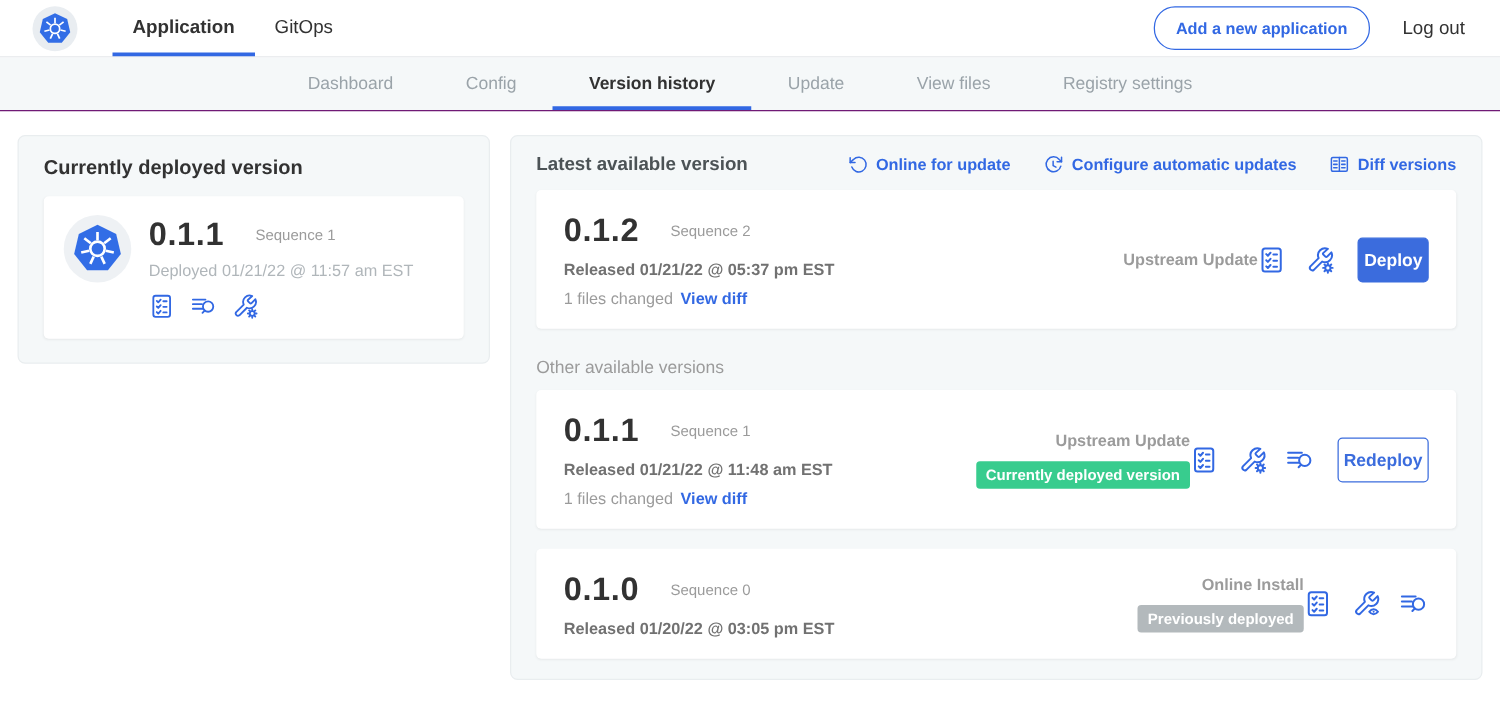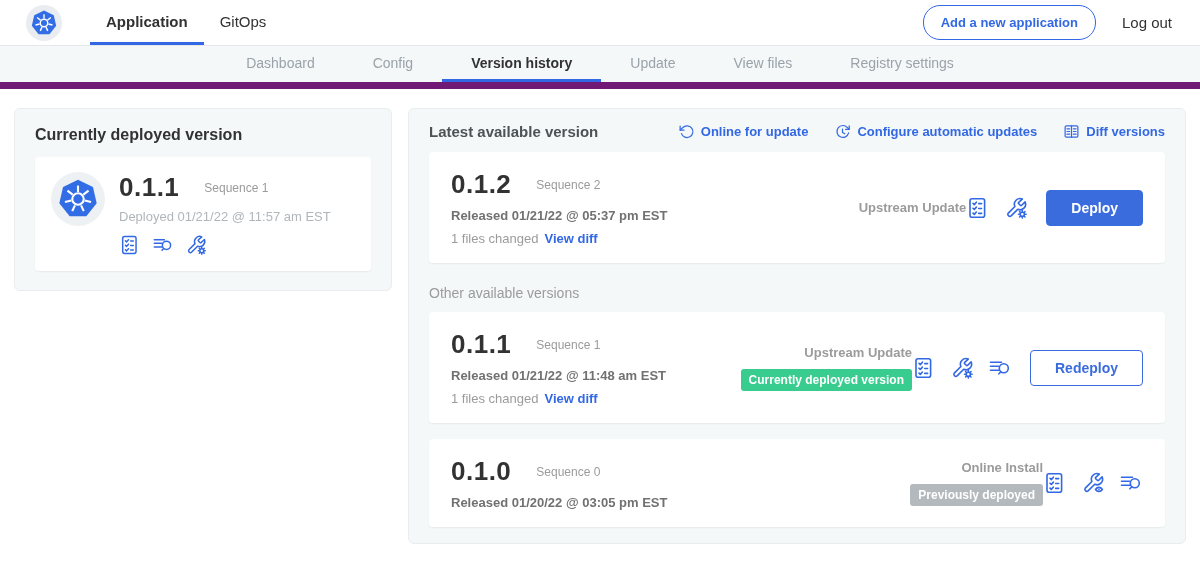--- a/index.html
+++ b/index.html
@@ -16,21 +16,21 @@
   .topnav-tab { display:flex; align-items:center; padding:0 16px; font-size:15px;
     cursor:pointer; border-bottom:3px solid transparent; }
   .topnav-tab.active { font-weight:bold; border-bottom-color:#3268e3; }
   .topnav-right { margin-left:auto; display:flex; align-items:center; padding-right:28px; }
   .add-app-btn { border:1px solid #3268e3; color:#3268e3; background:#fff;
     border-radius:17px; height:35px; padding:0 17px; font-size:13px; font-weight:bold;
     font-family:inherit; cursor:pointer; }
   .logout { font-size:15px; margin-left:26px; cursor:pointer; }
 
   
-  .subnav { height:43px; background:#f5f8f9; border-bottom:7px solid #701a75;
+  .subnav { height:43px; background:#f5f8f9; border-bottom:1px solid #701a75;
     display:flex; justify-content:center; }
   .subnav-item { display:flex; align-items:center; padding:0 29px; font-size:14px;
     color:#9aa3a9; cursor:pointer; border-bottom:3px solid transparent; }
   .subnav-item.active { color:#323232; font-weight:bold; border-bottom-color:#3268e3; }
 
   
   .main { display:flex; align-items:flex-start; padding:19px 14px 0 14px; }
   .panel { background:#f5f8f9; border:1px solid #e9edef; border-radius:6px; }
 
   
@@ -70,21 +70,21 @@
   .v-left { width:256px; flex:none; display:flex; flex-direction:column; }
   .v-released { font-size:13px; font-weight:bold; color:#717171; margin-top:8px; }
   .v-files { font-size:13px; color:#9b9b9b; margin-top:8px; }
   .v-files a { color:#3268e3; font-weight:bold; text-decoration:none; margin-left:6px; cursor:pointer; }
   .v-mid { flex:1; display:flex; flex-direction:column; align-items:flex-end; }
   .v-source { font-size:13px; font-weight:bold; color:#9b9b9b; }
   .badge { display:inline-block; margin-top:9px; padding:4px 8px; border-radius:3px;
     font-size:12px; font-weight:bold; color:#fff; }
   .v-right { margin-left:auto; display:flex; align-items:center; gap:14px; }
   .btn { font-family:inherit; font-size:14px; font-weight:bold; border-radius:4px;
-    padding:9px 24px; cursor:pointer; margin-left:4px; }
+    padding:9px 4px; cursor:pointer; margin-left:4px; }
   .btn.primary { background:#3b6cdd; border:1px solid #3b6cdd; color:#fff; }
   .btn.outline { background:#fff; border:1px solid #3b6cdd; color:#3b6cdd; }
 
   .other-title { font-size:14px; color:#9b9b9b; margin:22px 0 11px 0; }
 </style>
 </head>
 <body>
 
 <div class="topnav">
   <div class="logo-wrap">

